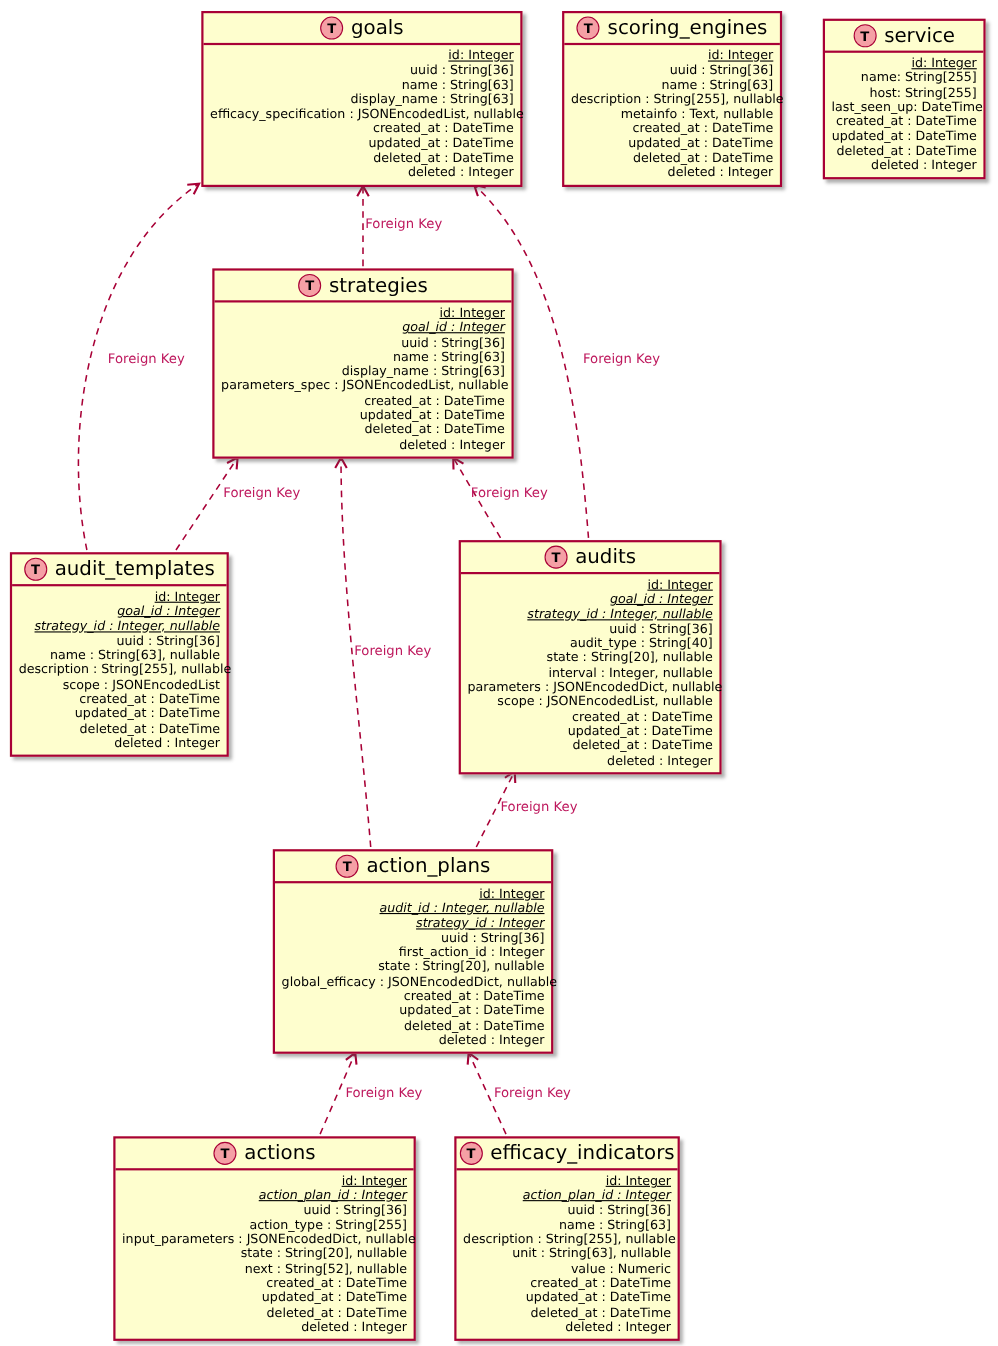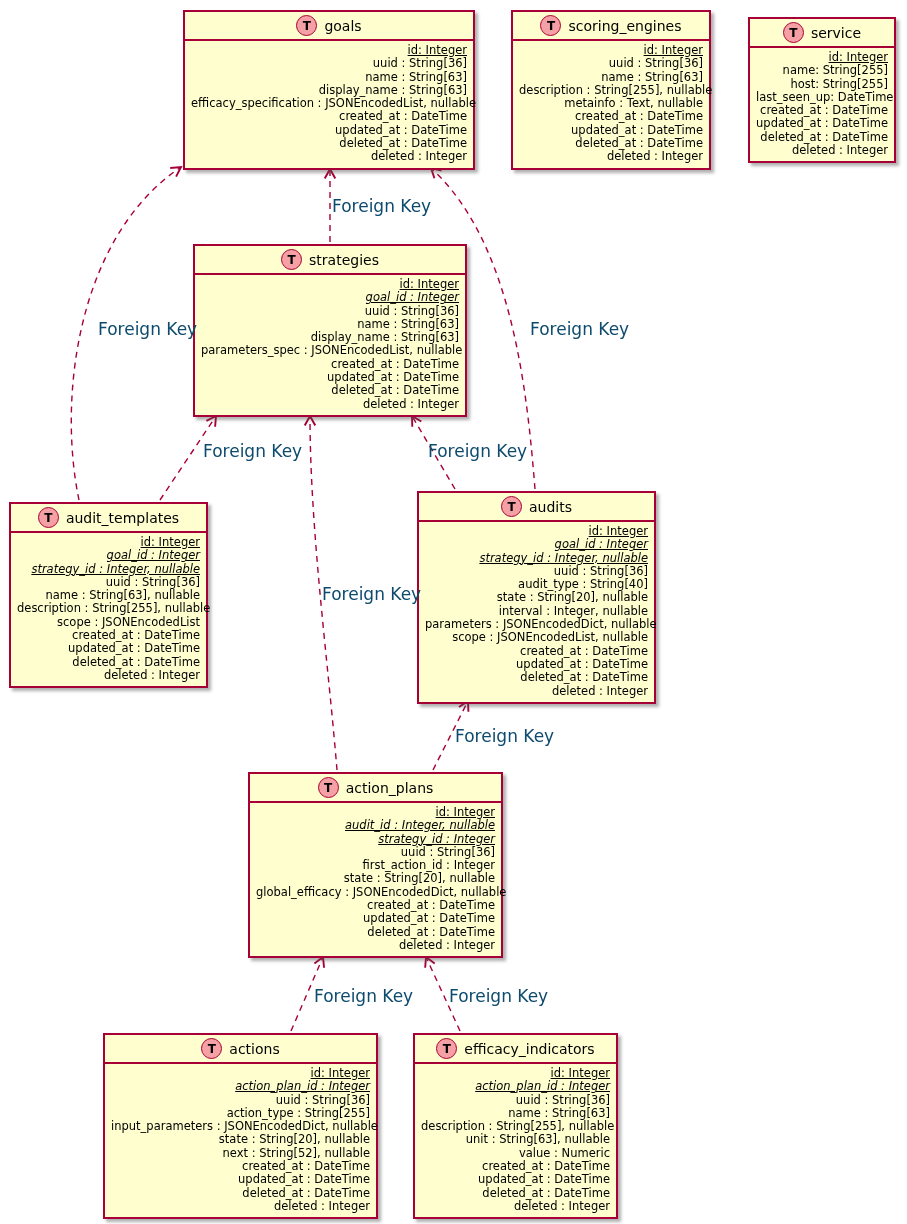--- a/index.html
+++ b/index.html
@@ -28,34 +28,34 @@
   .spot{
     width:19px;height:19px;
     border-radius:50%;
     background:var(--circle-fill);
     border:1.5px solid var(--circle-border);
     color:#000;
     font-size:12px;font-weight:bold;
     display:flex;align-items:center;justify-content:center;
     flex:0 0 auto;
   }
-  .ttl{font-size:14px;color:#000;text-align:center;}
+  .ttl{font-size:18px;color:#000;text-align:center;}
   .tbody{padding:3px 6px 4px 6px;text-align:right;}
   .row{
     font-size:11.5px;
     line-height:13.3px;
     color:#000;
     white-space:nowrap;
   }
   .row.pk{text-decoration:underline;}
   .row.fk{text-decoration:underline;font-style:italic;}
   .edge-label{
     position:absolute;
-    font-size:17px;
-    color:#0c4a6e;
+    font-size:12px;
+    color:#be185d;
     white-space:nowrap;
   }
 </style>
 </head>
 <body>
 
 <div id="canvas" style="width: 907px; height: 1224px; background: rgb(255, 255, 255);">
   <svg id="edge-layer" width="907" height="1224" viewBox="0 0 907 1224">
       <defs>
         <marker id="arrowhead" viewBox="0 0 12 12" refX="10" refY="6" markerWidth="9" markerHeight="9" orient="auto">

